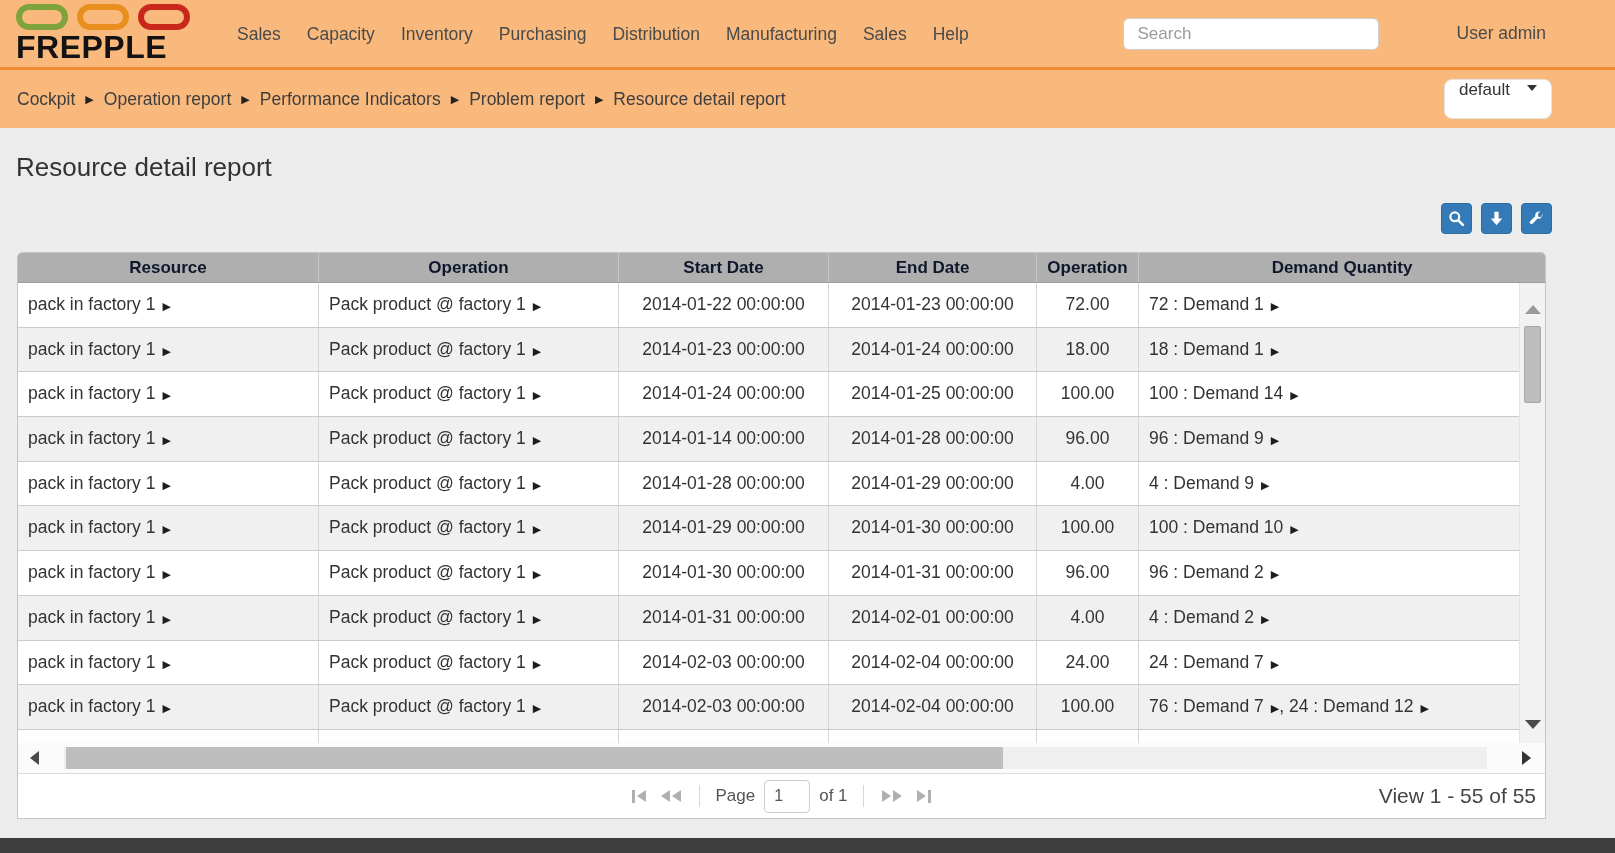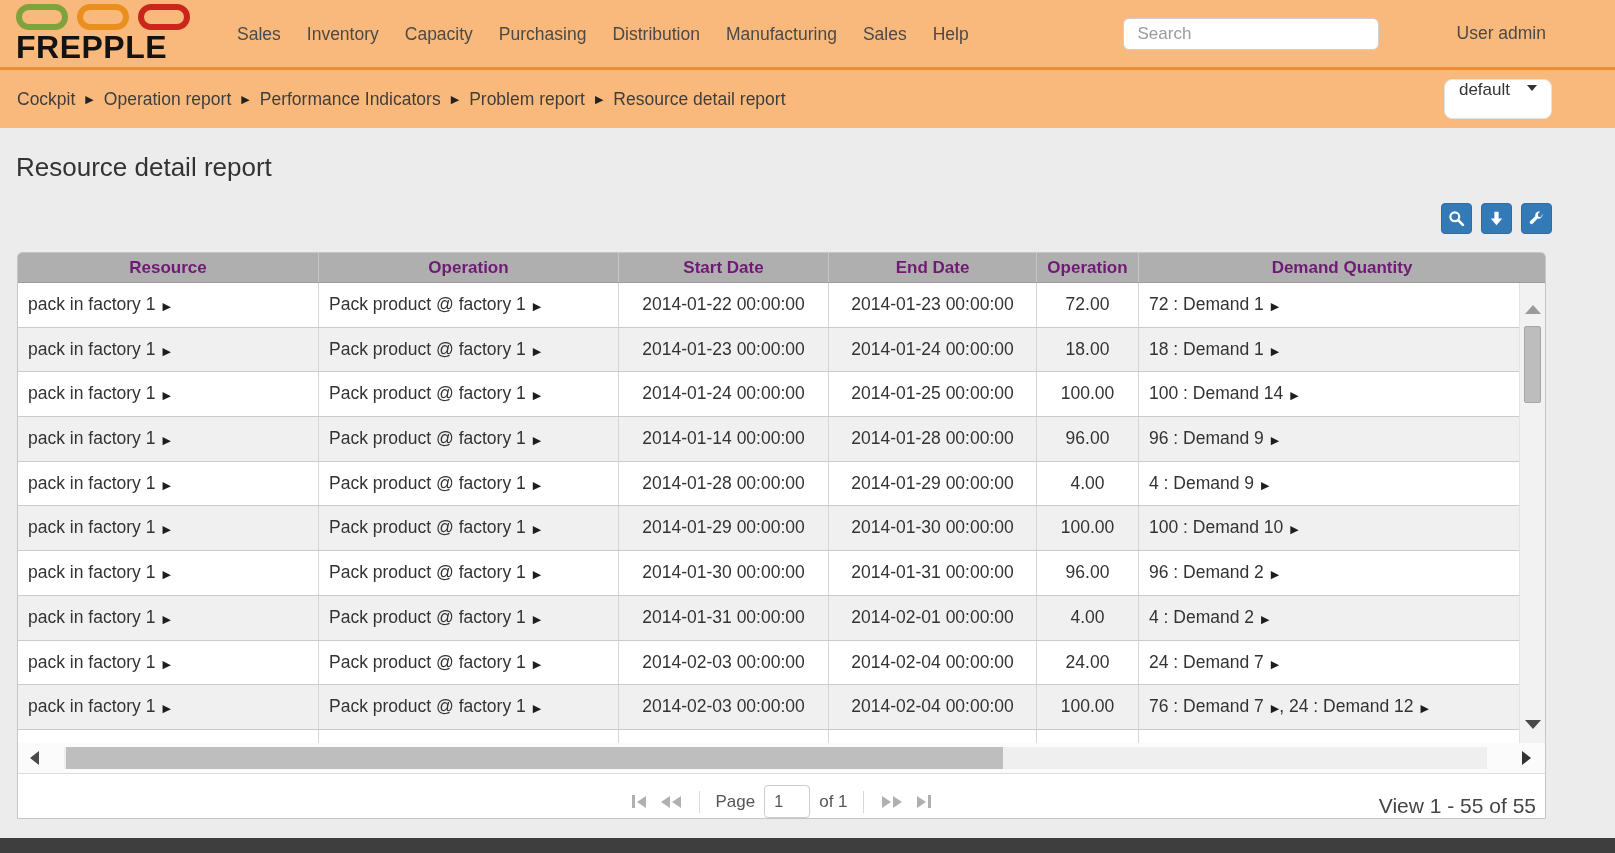--- a/index.html
+++ b/index.html
@@ -45,21 +45,21 @@
     width:31px; height:31px; background:#337AB7; border:1px solid #2E6DA4; border-radius:4px;
     display:flex; align-items:center; justify-content:center; cursor:pointer;
   }
   
   .grid {
     margin:18px 0 0 17px; width:1529px; background:#fff;
     border:1px solid #C5C5C5; border-radius:5px 5px 0 0;
   }
   .ghead { display:flex; height:30px; background:#AFAFAF; border-bottom:1px solid #9C9C9C; border-radius:4px 4px 0 0; }
   .th {
-    font-size:17px; font-weight:bold; color:#701a75; line-height:29px; text-align:center;
+    font-size:17px; font-weight:bold; color:#0f172a; line-height:29px; text-align:center;
     border-right:1px solid #C6C6C6; overflow:hidden; white-space:nowrap; cursor:pointer;
   }
   .th:last-child { border-right:none; flex:1; }
   .c0{width:301px;} .c1{width:300px;} .c2{width:210px;} .c3{width:208px;} .c4{width:102px;}
   .gbody { display:flex; height:460px; }
   .rows-area { flex:1; overflow:hidden; }
   .trow { display:flex; height:44.7px; border-bottom:1px solid #CBCBCB; background:#fff; }
   .trow.alt { background:#F0F0F0; }
   .trow.partial { height:13px; border-bottom:none; }
   .td {
@@ -76,21 +76,21 @@
   .tri-up   { position:absolute; left:5px; top:22px;   width:0; height:0; border:8px solid transparent; border-bottom:9px solid #9A9A9A; border-top:none; cursor:pointer; }
   .tri-down { position:absolute; left:5px; bottom:14px; width:0; height:0; border:8px solid transparent; border-top:9px solid #4A4A4A; border-bottom:none; cursor:pointer; }
   
   .hscroll { height:30px; position:relative; background:#FBFBFB; }
   .htrack { position:absolute; left:46px; right:58px; top:4px; height:22px; background:#EFEFEF; }
   .hthumb { position:absolute; left:48px; top:4px; width:937px; height:22px; background:#BEBEBE; cursor:pointer; }
   .tri-left  { position:absolute; left:12px; top:8px; width:0; height:0; border:7px solid transparent; border-right:9px solid #4A4A4A; border-left:none; cursor:pointer; }
   .tri-right { position:absolute; right:14px; top:8px; width:0; height:0; border:7px solid transparent; border-left:9px solid #333; border-right:none; cursor:pointer; }
   
   .pager { height:45px; border-top:1px solid #DDD; background:#fff; position:relative;
-           display:flex; align-items:flex-end; justify-content:center; }
+           display:flex; align-items:center; justify-content:center; }
   .pager-group { display:flex; align-items:center; gap:9px; }
   .pbtn { display:flex; align-items:center; gap:2px; padding:3px; cursor:pointer; }
   .ptri-l { width:0; height:0; border:6.5px solid transparent; border-right:9px solid #B0B0B0; border-left:none; }
   .ptri-r { width:0; height:0; border:6.5px solid transparent; border-left:9px solid #B0B0B0; border-right:none; }
   .pbar { width:3px; height:13px; background:#B0B0B0; }
   .psep { width:1px; height:22px; background:#D8D8D8; margin:0 6px; }
   .pager-label { font-size:17px; color:#555; }
   .page-input { width:46px; height:33px; border:1px solid #CCC; border-radius:4px; font-size:16px;
                 color:#555; padding-left:9px; outline:none; font-family:inherit; }
   .view-status { position:absolute; right:9px; font-size:21px; color:#454545; }
@@ -104,22 +104,22 @@
   <div class="logo">
     <div class="logo-capsules">
       <div class="capsule green"></div>
       <div class="capsule orange"></div>
       <div class="capsule red"></div>
     </div>
     <div class="logo-text">FREPPLE</div>
   </div>
   <div class="nav-menu">
       <div class="nav-item">Sales</div>
+      <div class="nav-item">Capacity</div>
       <div class="nav-item">Inventory</div>
-      <div class="nav-item">Capacity</div>
       <div class="nav-item">Purchasing</div>
       <div class="nav-item">Distribution</div>
       <div class="nav-item">Manufacturing</div>
       <div class="nav-item">Sales</div>
       <div class="nav-item">Help</div>
     </div>
   <input class="search-box" type="text" placeholder="Search" style="">
   <div class="user-menu">User admin</div>
 </div>
 

